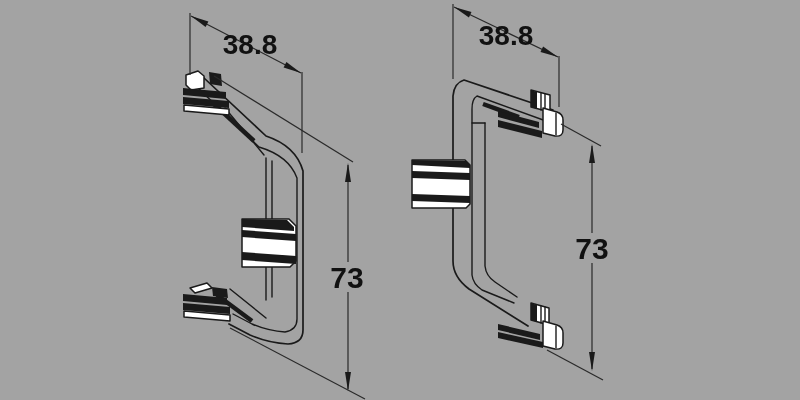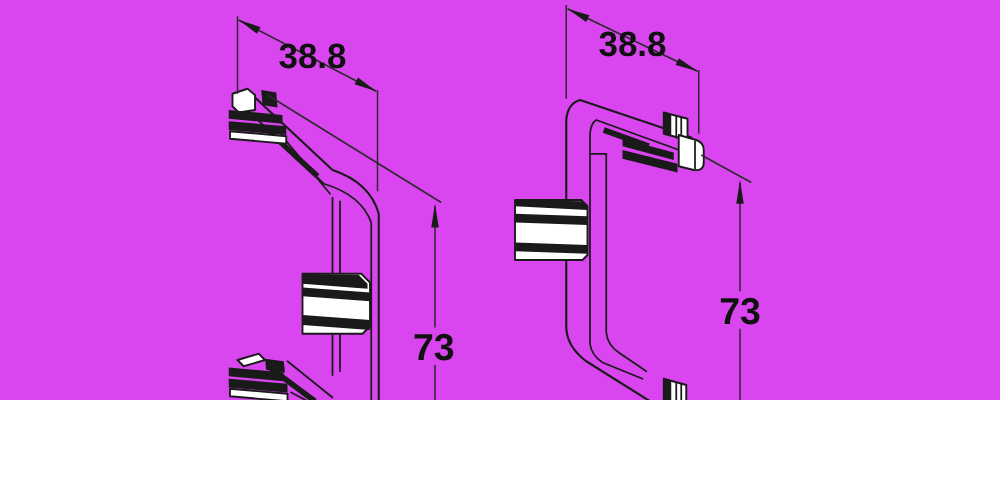--- a/index.html
+++ b/index.html
@@ -1,17 +1,17 @@
 <!DOCTYPE html>
 <html><head>
 <meta charset="utf-8">
 <style>
   html,body{margin:0;padding:0;background:#ffffff;}
   .stage{
-    position:relative;width:800px;height:320px;background:#d946ef;overflow:hidden;
+    position:relative;width:800px;height:400px;background:#a3a3a3;overflow:hidden;
     font-family:"Liberation Sans",sans-serif;
   }
   svg{display:block;}
   .edge{fill:none;stroke:#1a1a1a;stroke-width:1.7;stroke-linecap:round;stroke-linejoin:round;}
   .edge2{fill:none;stroke:#1a1a1a;stroke-width:1.4;stroke-linecap:round;stroke-linejoin:round;}
   .thick{fill:none;stroke:#1a1a1a;stroke-width:4.5;stroke-linecap:butt;}
   .band{fill:#1a1a1a;stroke:none;}
   .face{fill:#ffffff;stroke:#1a1a1a;stroke-width:1.5;stroke-linejoin:round;}
   .dim{fill:none;stroke:#2a2a2a;stroke-width:1.2;stroke-linecap:butt;}
   .ah{fill:#1a1a1a;stroke:none;}

